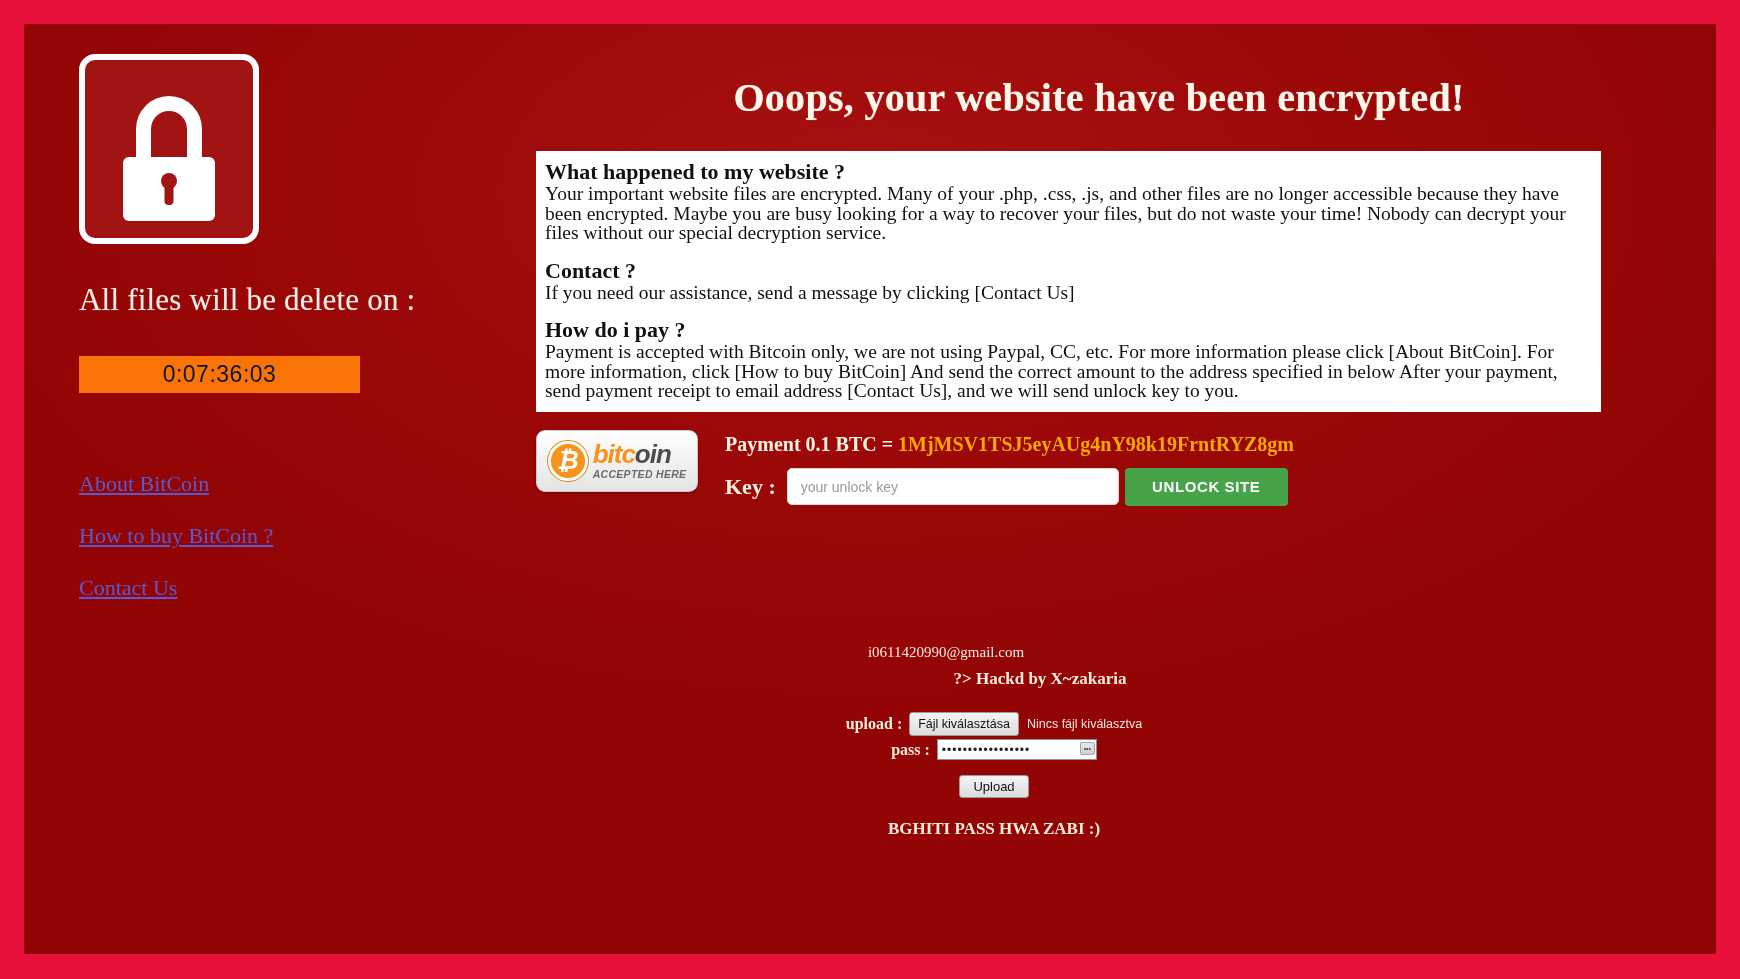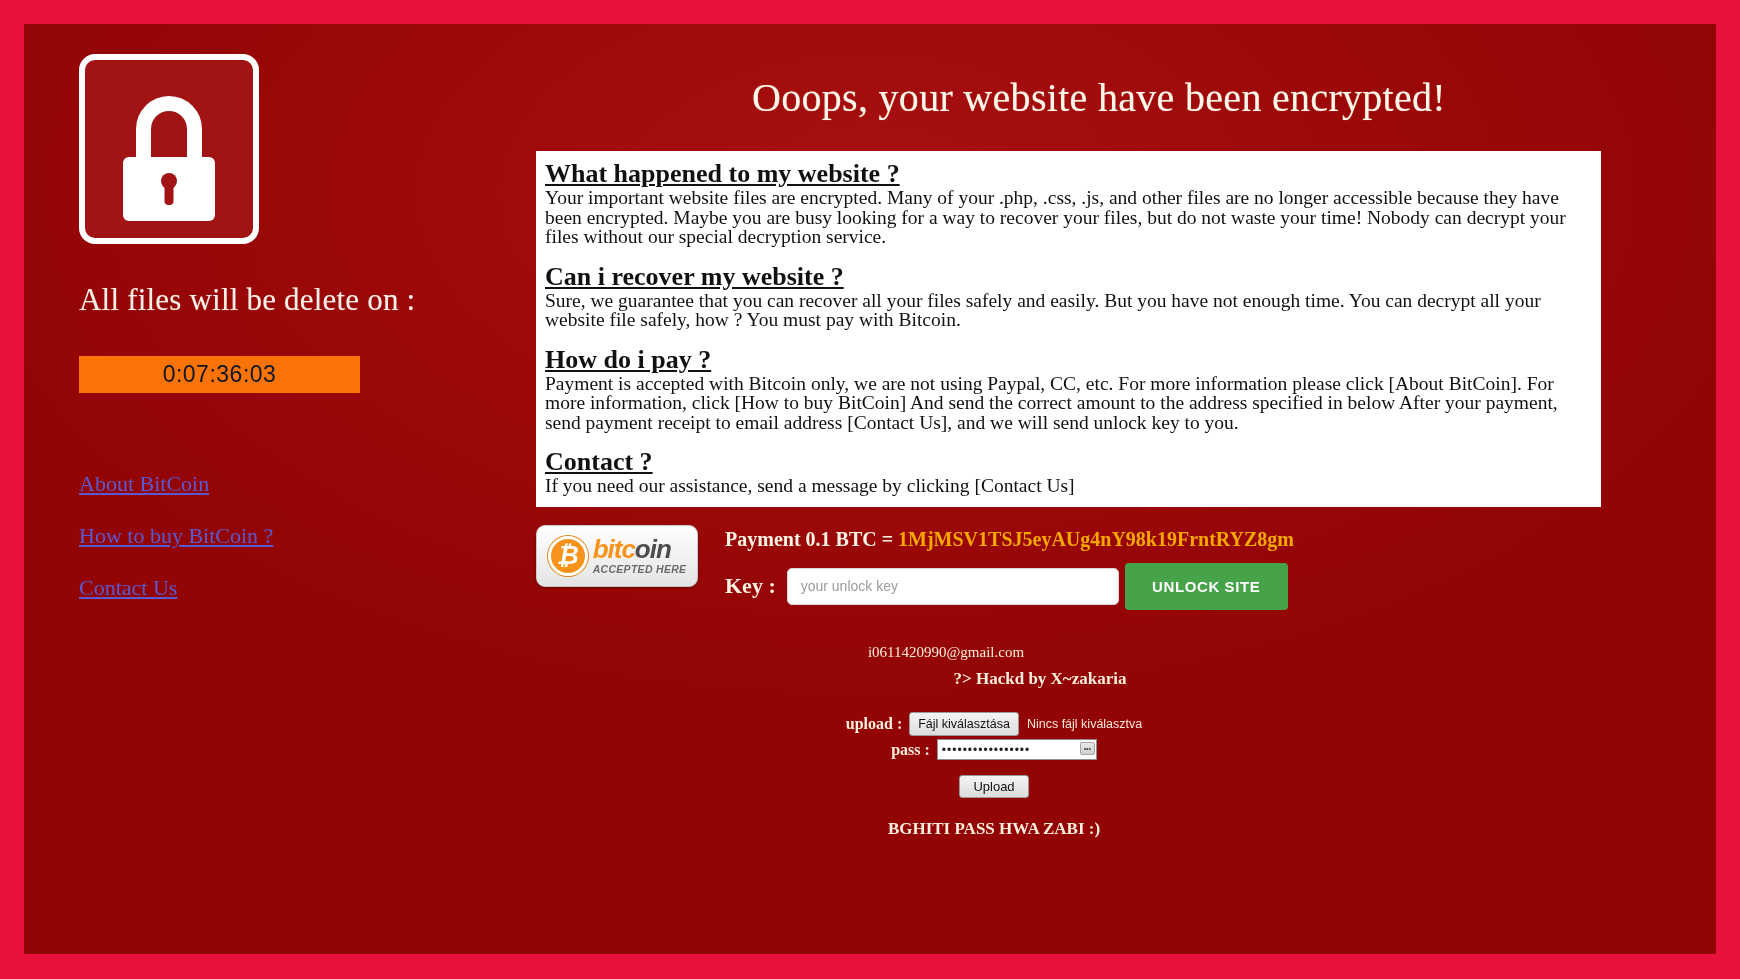--- a/index.html
+++ b/index.html
@@ -71,33 +71,33 @@
     color:#5a5ad0;
     font-size:22px;
     text-decoration:underline;
     margin-bottom:26px;
     width:fit-content;
   }
   
   .main { position:absolute; left:470px; top:0; width:1210px; }
   .headline {
     color:#fdf6ea; font-size:40px; text-align:center;
-    margin:50px 0 5px 0; font-weight:400; letter-spacing:.3px;
+    margin:50px 0 5px 0; font-weight:700; letter-spacing:.3px;
     text-shadow:0 0 1px rgba(255,240,200,.55);
   }
   .info-box {
     background:#ffffff; color:#111;
     margin:30px 0 0 42px;
     width:1065px;
     padding:10px 9px 11px 9px;
     font-size:19.5px; line-height:1.0;
   }
   .info-box h3 {
-    font-size:26px; margin:0 0 1px 0; font-weight:bold;
-    text-decoration:underline; display:inline-block;
+    font-size:22px; margin:0 0 1px 0; font-weight:bold;
+    display:inline-block;
   }
   .info-box p { margin:0 0 0 0; }
   .sect { margin-bottom:17px; }
   .sect:last-child { margin-bottom:0; }
   
   .pay-row {
     margin:18px 0 0 42px;
     display:flex; align-items:flex-start;
   }
   .btc-badge {
@@ -137,21 +137,21 @@
   .key-input {
     width:332px; height:37px;
     border:1px solid #d8d8d8; border-radius:5px;
     background:#fff; padding:0 13px;
     font-family:"Liberation Sans", sans-serif; font-size:14px;
     color:#333; outline:none;
   }
   .key-input::placeholder { color:#9b9b9b; }
   .unlock-btn {
     margin-left:6px;
-    width:163px; height:47px;
+    width:163px; height:38px;
     background:#46a34a; border:none; border-radius:4px;
     color:#ffffff;
     font-family:"Liberation Sans", sans-serif;
     font-size:15px; font-weight:bold; letter-spacing:.6px;
     cursor:pointer;
   }
   
   .footer { position:absolute; left:470px; top:620px; width:1000px; text-align:center; }
   .email {
     color:#fdeede; font-size:15px; font-weight:normal;
@@ -236,30 +236,26 @@
   <div class="main">
 
     <h1 class="headline">Ooops, your website have been encrypted!</h1>
 
     <div class="info-box">
       <div class="sect">
         <h3>What happened to my website ?</h3>
         <p>Your important website files are encrypted. Many of your .php, .css, .js, and other files are no longer accessible because they have been encrypted. Maybe you are busy looking for a way to recover your files, but do not waste your time! Nobody can decrypt your files without our special decryption service.</p>
       </div>
       <div class="sect">
-        <h3>Can i recover my website ?</h3>
-        <p>Sure, we guarantee that you can recover all your files safely and easily. But you have not enough time. You can decrypt all your website file safely, how ? You must pay with Bitcoin.</p>
+        <h3>Contact ?</h3>
+        <p>If you need our assistance, send a message by clicking [Contact Us]</p>
       </div>
       <div class="sect">
         <h3>How do i pay ?</h3>
         <p>Payment is accepted with Bitcoin only, we are not using Paypal, CC, etc. For more information please click [About BitCoin]. For more information, click [How to buy BitCoin] And send the correct amount to the address specified in below After your payment, send payment receipt to email address [Contact Us], and we will send unlock key to you.</p>
-      </div>
-      <div class="sect">
-        <h3>Contact ?</h3>
-        <p>If you need our assistance, send a message by clicking [Contact Us]</p>
       </div>
     </div>
 
     <div class="pay-row">
 
       <div class="btc-badge">
         <div class="btc-coin">₿</div>
         <div class="btc-words">
           <div class="btc-name"><span class="o1">bitc</span><span>oin</span></div>
           <div class="btc-sub">ACCEPTED HERE</div>

